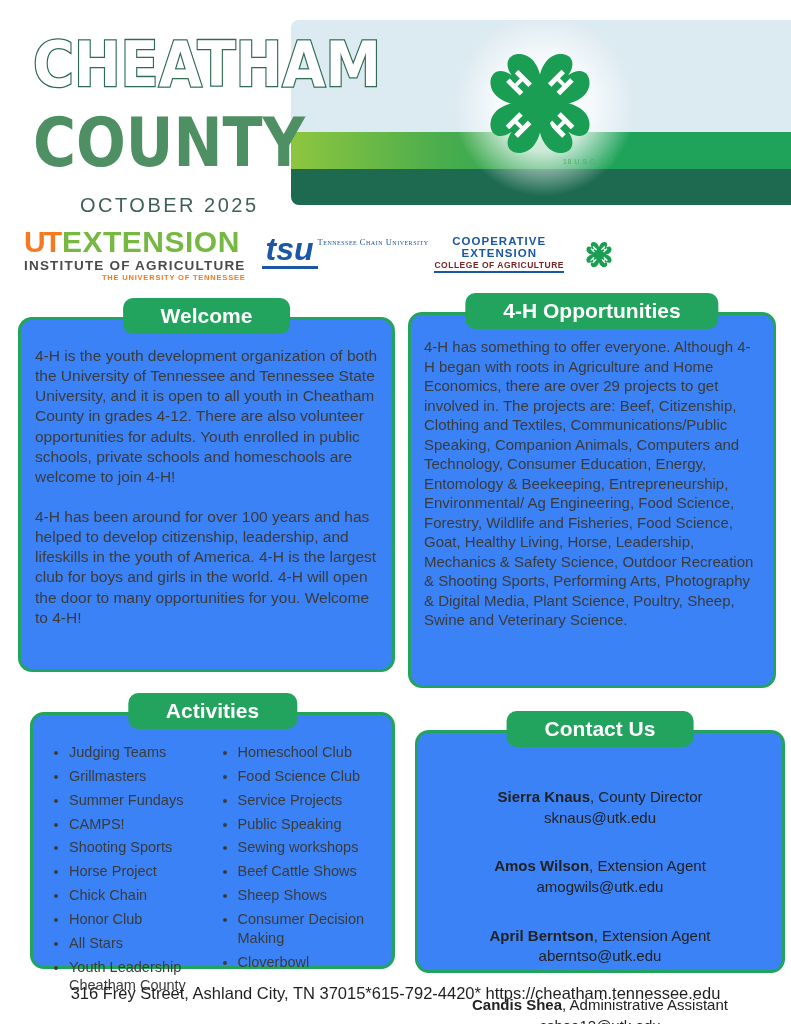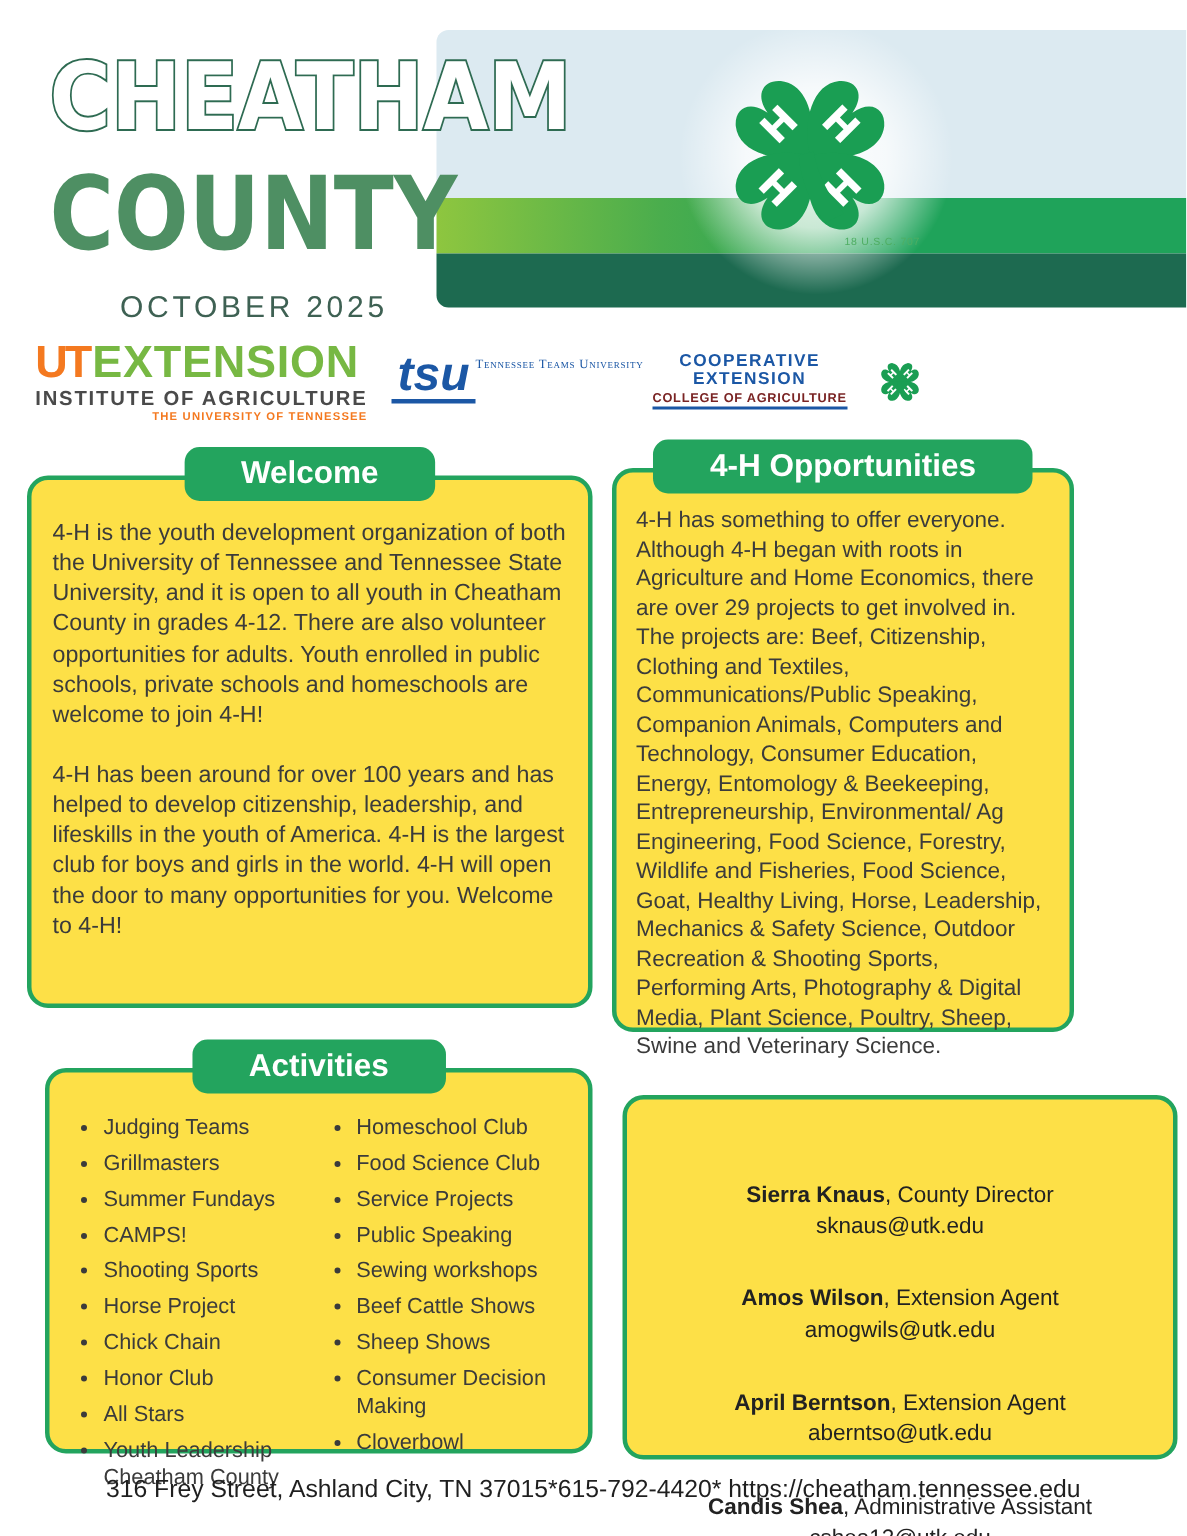--- a/index.html
+++ b/index.html
@@ -49,25 +49,25 @@
   .tsu-univ{color:var(--tsublue);font-size:8.5px;font-variant:small-caps;letter-spacing:.5px;
             font-family:"Liberation Serif",serif;margin-top:2px;white-space:nowrap;}
   .tsu-right{display:flex;flex-direction:column;align-items:center;}
   .tsu-coop{color:var(--tsublue);font-weight:bold;font-size:11.5px;letter-spacing:1px;line-height:1.05;}
   .tsu-extn{color:var(--tsublue);font-weight:bold;font-size:11.5px;letter-spacing:1px;line-height:1.05;}
   .tsu-coll{color:var(--tsumaroon);font-weight:bold;font-size:8.5px;letter-spacing:.5px;
             border-bottom:2px solid var(--tsublue);padding-bottom:1px;margin-top:1px;}
   .clover-small{width:38px;height:38px;}
 
   
-  .card{position:absolute;background:#fde047;border:3px solid var(--green);border-radius:14px;}
+  .card{position:absolute;background:#3b82f6;border:3px solid var(--green);border-radius:14px;}
   .pill{position:absolute;top:-22px;left:50%;transform:translateX(-50%);background:var(--green);
         color:#fff;font-weight:bold;font-size:21px;padding:6px 38px;border-radius:10px;white-space:nowrap;z-index:2;}
   .card-welcome{left:18px;top:317px;width:377px;height:355px;padding:26px 14px 8px 14px;}
-  .card-opps{left:408px;top:312px;width:308px;height:376px;padding:22px 13px 8px 13px;}
+  .card-opps{left:408px;top:312px;width:368px;height:376px;padding:22px 13px 8px 13px;}
   .card-activities{left:30px;top:712px;width:365px;height:257px;padding:28px 8px 6px 14px;}
   .card-contact{left:415px;top:730px;width:370px;height:243px;padding:26px 8px 6px 8px;}
   .card p{font-size:15.5px;line-height:1.3;color:var(--body);}
   .card-welcome p + p{margin-top:20px;}
   .card-opps p{font-size:15px;line-height:1.3;}
   .act-cols{display:flex;}
   .act-col{width:50%;}
   .act-col ul{list-style:disc;padding-left:22px;}
   .act-col li{font-size:14.5px;line-height:1.3;margin-bottom:5px;color:var(--body);}
   .card-contact{text-align:center;}
@@ -121,21 +121,21 @@
       <div class="ut-top">
         <span class="ut-mark">UT</span>
         <span class="ut-ext">EXTENSION</span>
       </div>
       <div class="ut-inst">INSTITUTE OF AGRICULTURE</div>
       <div class="ut-univ">THE UNIVERSITY OF TENNESSEE</div>
     </div>
     <div class="tsu-logo">
       <div class="tsu-left">
         <span class="tsu-mark">tsu</span>
-        <span class="tsu-univ">Tennessee Teams University</span>
+        <span class="tsu-univ">Tennessee Chain University</span>
       </div>
       <div class="tsu-right">
         <span class="tsu-coop">COOPERATIVE</span>
         <span class="tsu-extn">EXTENSION</span>
         <span class="tsu-coll">COLLEGE OF AGRICULTURE</span>
       </div>
     </div>
     <svg class="clover-small" viewBox="0 0 120 120">
       <g fill="#1a9e53">
         <g transform="rotate(-45 60 62)">
@@ -197,20 +197,21 @@
           <li>Beef Cattle Shows</li>
           <li>Sheep Shows</li>
           <li>Consumer Decision Making</li>
           <li>Cloverbowl</li>
         </ul>
       </div>
     </div>
   </section>
 
   <section class="card card-contact">
+    <div class="pill">Contact Us</div>
     <div class="contact-entry">
       <span class="cname">Sierra Knaus</span><span>, </span><span>County Director</span><br>
       <span>sknaus@utk.edu</span>
     </div>
     <div class="contact-entry">
       <span class="cname">Amos Wilson</span><span>, </span><span>Extension Agent</span><br>
       <span>amogwils@utk.edu</span>
     </div>
     <div class="contact-entry">
       <span class="cname">April Berntson</span><span>, </span><span>Extension Agent</span><br>

